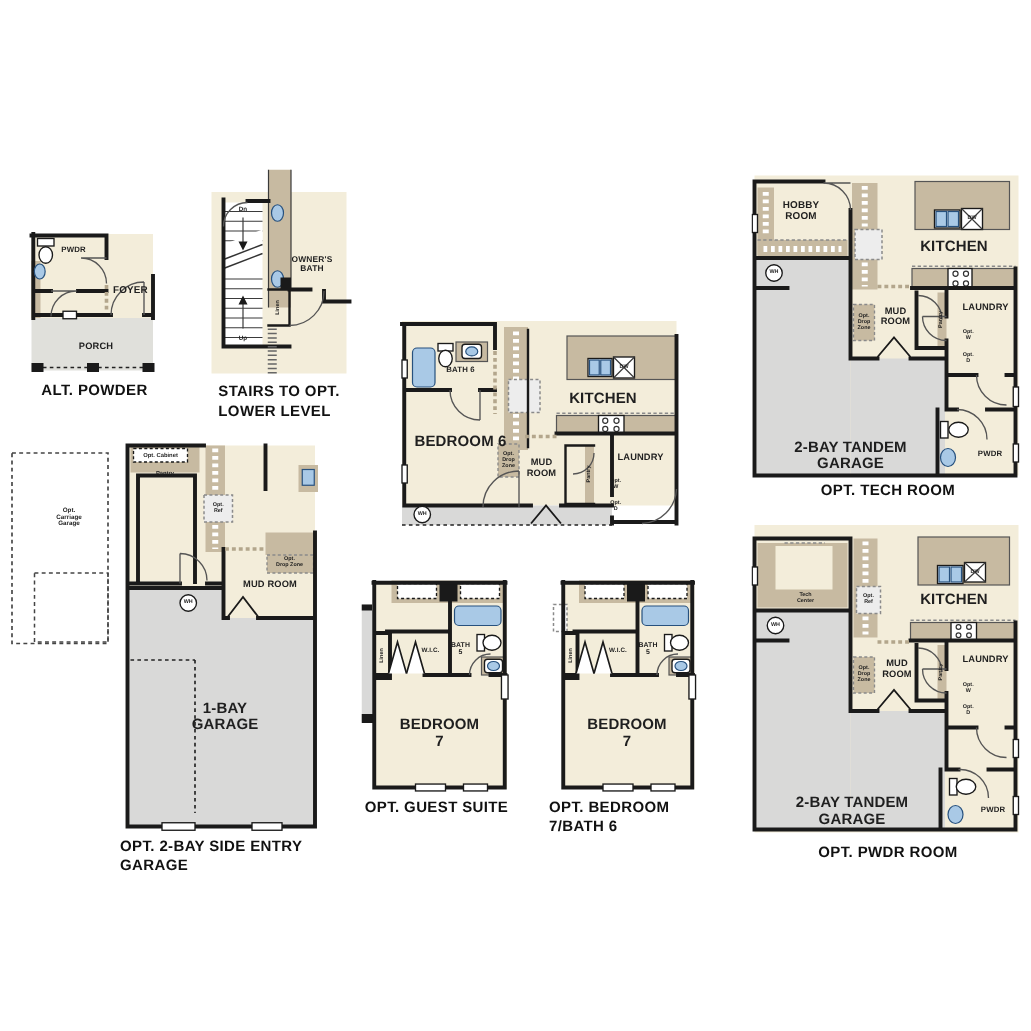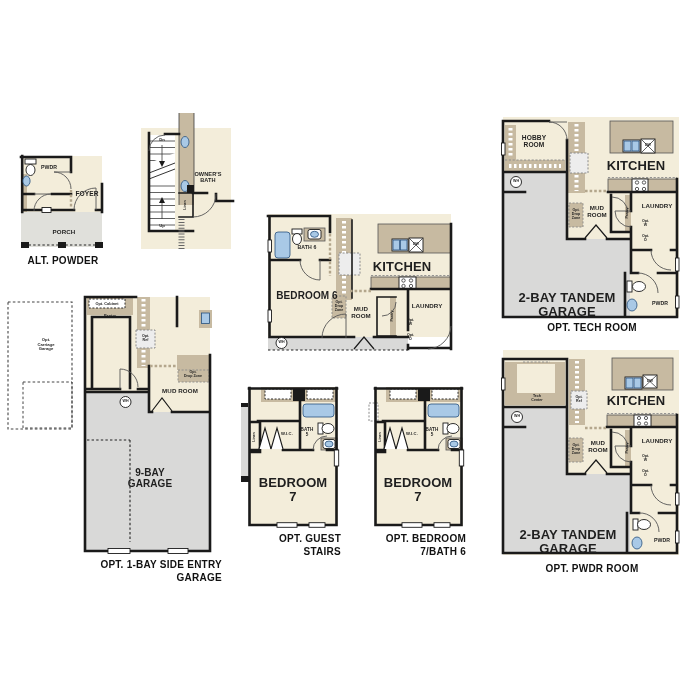--- a/index.html
+++ b/index.html
@@ -8,24 +8,24 @@
   .sheet{position:absolute;inset:0;background:#fff}
   .plan{position:absolute}
   .canvas{position:relative}
   .canvas svg{display:block}
   .lbl{position:absolute;transform:translate(-50%,-50%);font-weight:bold;color:#1f1f1f;
        text-align:center;line-height:1.08;white-space:pre-line;letter-spacing:.1px}
   .lbl.v{transform:translate(-50%,-50%) rotate(-90deg)}
   .lbl.n{font-weight:bold;letter-spacing:0}
   .f35{font-size:3.6px}.f38{font-size:3.9px}.f4{font-size:4.2px}.f45{font-size:4.6px}
   .f5{font-size:5.2px}.f55{font-size:5.6px}.f6{font-size:6.2px}.f65{font-size:6.6px}
-  .f7{font-size:13px}.f75{font-size:10px}
+  .f7{font-size:10px}.f75{font-size:10px}
   .caption{margin-top:3px;display:flex;justify-content:center}
   .caption span{font-weight:bold;font-size:10px;letter-spacing:.25px;color:#111;
-       white-space:pre-line;text-align:right;line-height:1.25}
+       white-space:pre-line;text-align:left;line-height:1.25}
   
   .wall{stroke:#1a1a1a;stroke-width:2.6;fill:none;stroke-linecap:square}
   .wall2{stroke:#1a1a1a;stroke-width:1.6;fill:none;stroke-linecap:square}
   .thin{stroke:#3a3a3a;stroke-width:.8;fill:none}
   .arc{stroke:#555;stroke-width:.9;fill:none}
   .tan{fill:#c7baa1}.beige{fill:#f3edda}.gray{fill:#d9d9d8}.porch{fill:#e0e0db}
   .blue{fill:#a9c9e6;stroke:#27517e;stroke-width:.8}
   .wht{fill:#fff;stroke:#1a1a1a;stroke-width:.9}
   .dashT{stroke:#b3a68c;stroke-width:2.4;stroke-dasharray:2.6,2;fill:none}
   .dashW{stroke:#fff;stroke-width:4;stroke-dasharray:2.5,2.5;fill:none}
@@ -122,20 +122,24 @@
           <path class="arc" d="M12,38 A16,16 0 0 1 28,22"></path>
           <path class="arc" d="M56,104 A23,23 0 0 0 79,81"></path>
         </g>
       </svg>
       <div class="lbl n f4" style="left:25px;top:27px">Dn</div>
       <div class="lbl n f4" style="left:25px;top:113px">Up</div>
       <div class="lbl v n f35" style="left:49px;top:92px">Linen</div>
       <div class="lbl f55" style="left:71px;top:64px">OWNER'S
 BATH</div>
     </div>
+    <div class="caption">
+        <span>STAIRS TO OPT.
+LOWER LEVEL</span>
+      </div>
   </div>
 
   <div class="plan" style="left:266px;top:210px;width:188px">
     <div class="canvas">
       <svg width="188" height="142" viewBox="0 0 188 142">
         <g>
           <rect class="beige" x="2" y="4" width="183" height="123"></rect>
           <rect class="gray" x="2" y="127" width="140" height="13"></rect>
         </g>
         <g>
@@ -353,26 +357,26 @@
       <div class="lbl n f38" style="left:101px;top:9.5px">Opt. Cabinet</div>
       <div class="lbl n f38" style="left:104px;top:21.5px">Pantry</div>
       <div class="lbl n f35" style="left:139.5px;top:45px">Opt.
 Ref</div>
       <div class="lbl n f4" style="left:40px;top:51px">Opt.
 Carriage
 Garage</div>
       <div class="lbl n f35" style="left:187px;top:81px">Opt.
 Drop Zone</div>
       <div class="lbl f6" style="left:174px;top:97px">MUD ROOM</div>
-      <div class="lbl f75" style="left:144px;top:185px">9-BAY
+      <div class="lbl f75" style="left:144px;top:185px">1-BAY
 GARAGE</div>
       <div class="lbl n f35" style="left:119.5px;top:108px">WH</div>
     </div>
     <div class="caption" style="padding-left:74px">
-        <span>OPT. 1-BAY SIDE ENTRY GARAGE</span>
+        <span>OPT. 2-BAY SIDE ENTRY GARAGE</span>
       </div>
   </div>
 
   <div class="plan" style="left:241px;top:386px;width:100px">
     <div class="canvas">
       <svg width="100" height="144" viewBox="0 0 100 144">
         <g>
           <rect class="gray" x="0" y="17" width="8" height="78"></rect>
           <rect class="blk" x="0" y="17" width="7" height="4"></rect>
           <rect class="blk" x="0" y="90" width="8" height="6"></rect>
@@ -410,21 +414,21 @@
           <path class="arc" d="M72,64 A14,14 0 0 1 86,50"></path>
         </g>
       </svg>
       <div class="lbl v n f35" style="left:13.5px;top:51px">Linen</div>
       <div class="lbl f4" style="left:46px;top:48px">W.I.C.</div>
       <div class="lbl f45" style="left:66px;top:47px">BATH
 5</div>
       <div class="lbl f7" style="left:52px;top:104px">BEDROOM 7</div>
     </div>
     <div class="caption">
-        <span>OPT. GUEST STAIRS</span>
+        <span>OPT. GUEST SUITE</span>
       </div>
   </div>
 
   <div class="plan" style="left:366px;top:386px;width:100px">
     <div class="canvas">
       <svg width="100" height="144" viewBox="0 0 100 144">
         <g>
           <rect class="beige" x="9" y="2" width="88" height="138"></rect>
           <rect x="3" y="17" width="9" height="18" fill="#fff" stroke="#8a8a8a" stroke-width="1" stroke-dasharray="2,1.6"></rect>
         </g>

